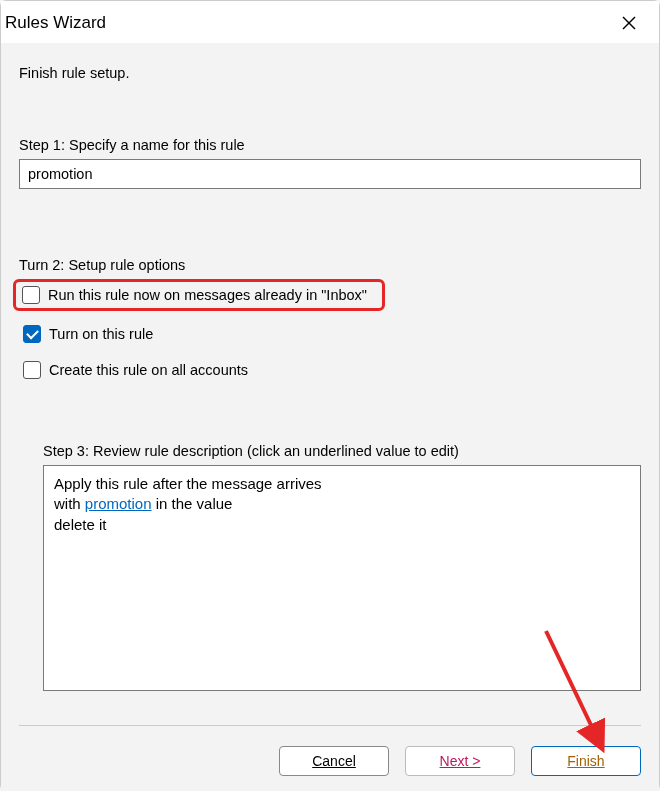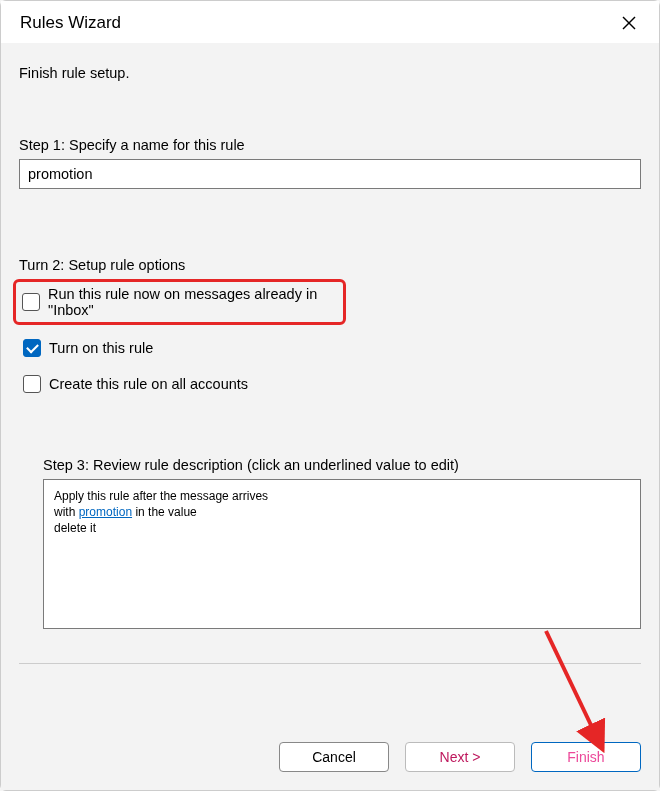--- a/index.html
+++ b/index.html
@@ -18,21 +18,21 @@
       height: 791px;
       border: 1px solid #ccc;
       border-radius: 6px;
       display: flex;
       flex-direction: column;
     }
     .titlebar {
       display: flex;
       justify-content: space-between;
       align-items: center;
-      padding: 8px 14px 6px 19px;
+      padding: 8px 14px 6px 4px;
       background: #fff;
     }
     .titlebar .title {
       font-size: 17px;
       font-weight: 400;
     }
     .close-btn {
       width: 32px;
       height: 28px;
       display: flex;
@@ -78,21 +78,21 @@
     }
     .highlight-box {
       border: 3px solid #e52626;
       border-radius: 6px;
       padding: 4px 6px;
       margin-left: -6px;
       margin-bottom: 12px;
       display: inline-flex;
       align-items: center;
       gap: 8px;
-      width: 333px;
+      width: 372px;
     }
     .checkbox {
       width: 18px;
       height: 18px;
       border: 1.5px solid #555;
       border-radius: 3px;
       background: #fff;
       display: inline-flex;
       align-items: center;
       justify-content: center;
@@ -108,25 +108,25 @@
       width: 5px;
       height: 9px;
       border: solid #fff;
       border-width: 0 2px 2px 0;
       transform: rotate(45deg) translate(-1px, -1px);
     }
     .cb-label { font-size: 14.5px; }
     .step3 { margin-top: 48px; padding-left: 24px; }
     .desc-box {
       width: 100%;
-      height: 150px;
+      height: 226px;
       border: 1px solid #7a7a7a;
       background: #fff;
       padding: 8px 10px;
-      font-size: 12px;
+      font-size: 15px;
       line-height: 1.35;
     }
     .desc-box .link {
       color: #0067c0;
       text-decoration: underline;
       cursor: pointer;
     }
     .sep {
       border: none;
       border-top: 1px solid #ccc;
@@ -142,29 +142,30 @@
     .btn {
       min-width: 110px;
       height: 30px;
       border: 1px solid #888;
       background: #fff;
       border-radius: 4px;
       font-size: 14px;
       font-family: inherit;
       cursor: pointer;
       padding: 0 16px;
+      text-decoration: underline;
     }
     .btn.disabled {
       color: #be185d;
       border-color: #bbb;
       cursor: default;
     }
     .btn.primary {
       border: 1.5px solid #0067c0;
-      color: #ec4899;
+      color: #a16207;
     }
     
     .arrow {
       position: absolute;
       pointer-events: none;
     }
   </style>
 </head>
 <body>
 

